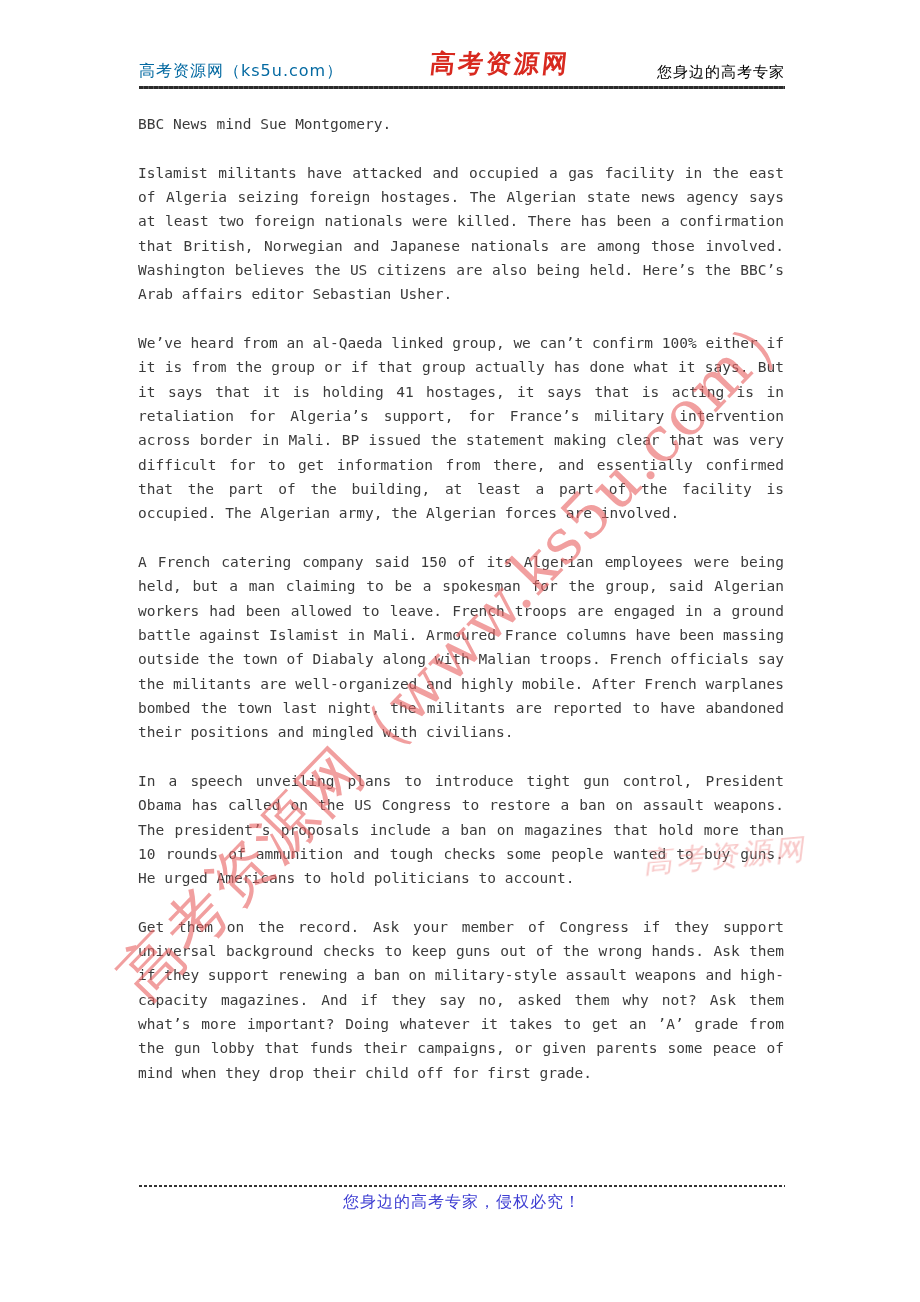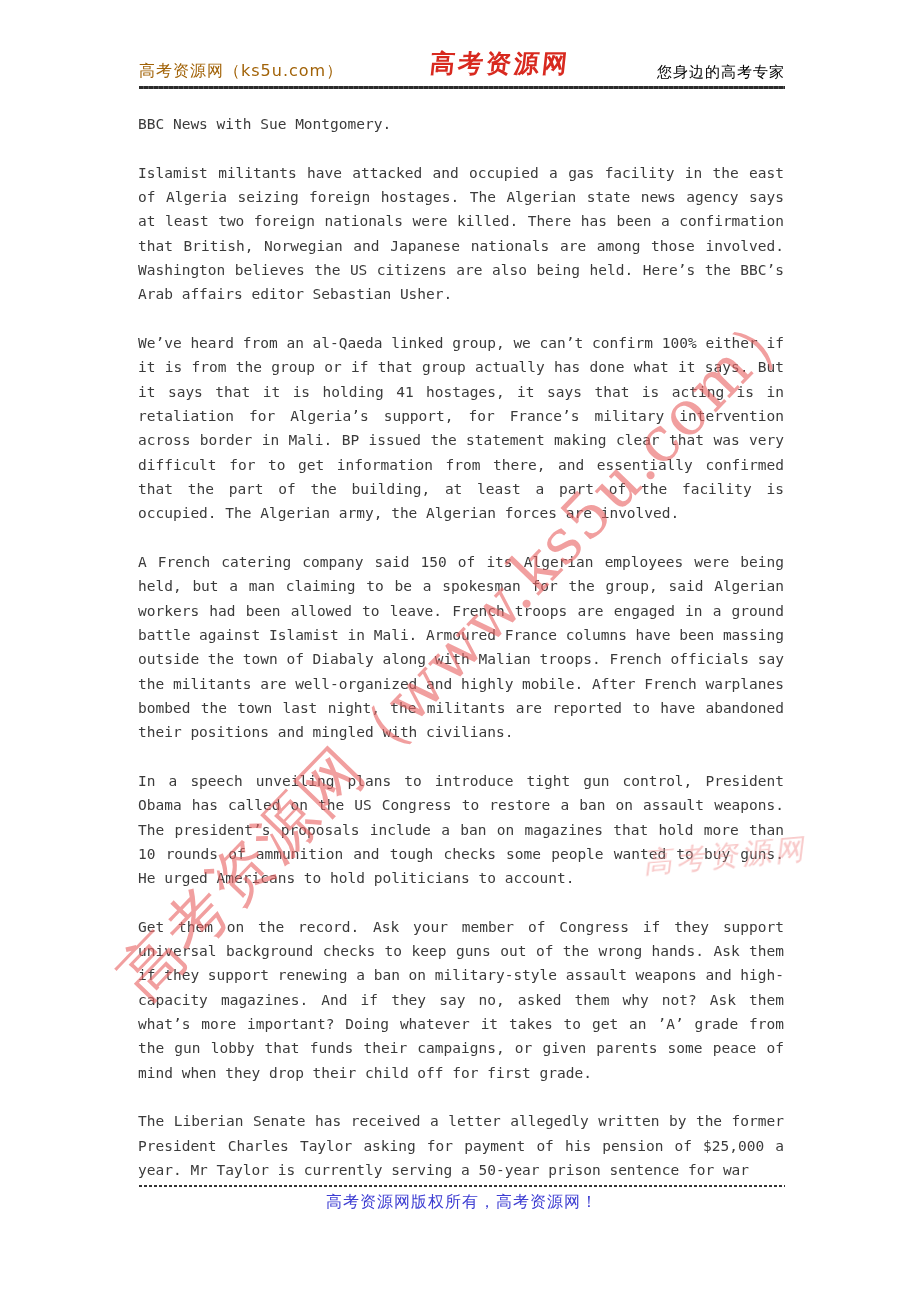--- a/index.html
+++ b/index.html
@@ -22,21 +22,21 @@
     left: 139px;
     top: 48px;
     width: 646px;
     height: 34px;
     display: flex;
     align-items: flex-end;
     justify-content: space-between;
   }
   .header-left {
     font-size: 16px;
-    color: #a16207;
+    color: #0369a1;
     letter-spacing: 1px;
     white-space: nowrap;
     margin-top: 32px;
   }
   .header-logo {
     font-size: 25px;
     font-weight: bold;
     color: #d8291f;
     letter-spacing: 3px;
     transform: skewX(-6deg) translateY(-2px);
@@ -138,29 +138,28 @@
 <div class="page">
 
   <div class="header">
     <span class="header-left">高考资源网（ks5u.com）</span>
     <span class="header-logo">高考资源网</span>
     <span class="header-right">您身边的高考专家</span>
   </div>
   <div class="header-rule"></div>
 
   <div class="body-text">
-      <p class="para">BBC News with Sue Montgomery.</p>
+      <p class="para">BBC News mind Sue Montgomery.</p>
       <p class="para">Islamist militants have attacked and occupied a gas facility in the east of Algeria seizing foreign hostages. The Algerian state news agency says at least two foreign nationals were killed. There has been a confirmation that British, Norwegian and Japanese nationals are among those involved. Washington believes the US citizens are also being held. Here’s the BBC’s Arab affairs editor Sebastian Usher.</p>
       <p class="para">We’ve heard from an al-Qaeda linked group, we can’t confirm 100% either if it is from the group or if that group actually has done what it says. But it says that it is holding 41 hostages, it says that is acting is in retaliation for Algeria’s support, for France’s military intervention across border in Mali. BP issued the statement making clear that was very difficult for to get information from there, and essentially confirmed that the part of the building, at least a part of the facility is occupied. The Algerian army, the Algerian forces are involved.</p>
       <p class="para">A French catering company said 150 of its Algerian employees were being held, but a man claiming to be a spokesman for the group, said Algerian workers had been allowed to leave. French troops are engaged in a ground battle against Islamist in Mali. Armoured France columns have been massing outside the town of Diabaly along with Malian troops. French officials say the militants are well-organized and highly mobile. After French warplanes bombed the town last night, the militants are reported to have abandoned their positions and mingled with civilians.</p>
       <p class="para">In a speech unveiling plans to introduce tight gun control, President Obama has called on the US Congress to restore a ban on assault weapons. The president’s proposals include a ban on magazines that hold more than 10 rounds of ammunition and tough checks some people wanted to buy guns. He urged Americans to hold politicians to account.</p>
       <p class="para">Get them on the record. Ask your member of Congress if they support universal background checks to keep guns out of the wrong hands. Ask them if they support renewing a ban on military-style assault weapons and high-capacity magazines. And if they say no, asked them why not? Ask them what’s more important? Doing whatever it takes to get an ’A’ grade from the gun lobby that funds their campaigns, or given parents some peace of mind when they drop their child off for first grade.</p>
-      <p class="para">The Liberian Senate has received a letter allegedly written by the former President Charles Taylor asking for payment of his pension of $25,000 a year. Mr Taylor is currently serving a 50-year prison sentence for war</p>
     </div>
 
   <div class="watermark-main">高考资源网（www.ks5u.com）</div>
 
   <div class="watermark-faint">高考资源网</div>
 
   <div class="footer-rule"></div>
-  <div class="footer-text">高考资源网版权所有，高考资源网！</div>
+  <div class="footer-text">您身边的高考专家，侵权必究！</div>
 
 </div>
 
 </body></html>

